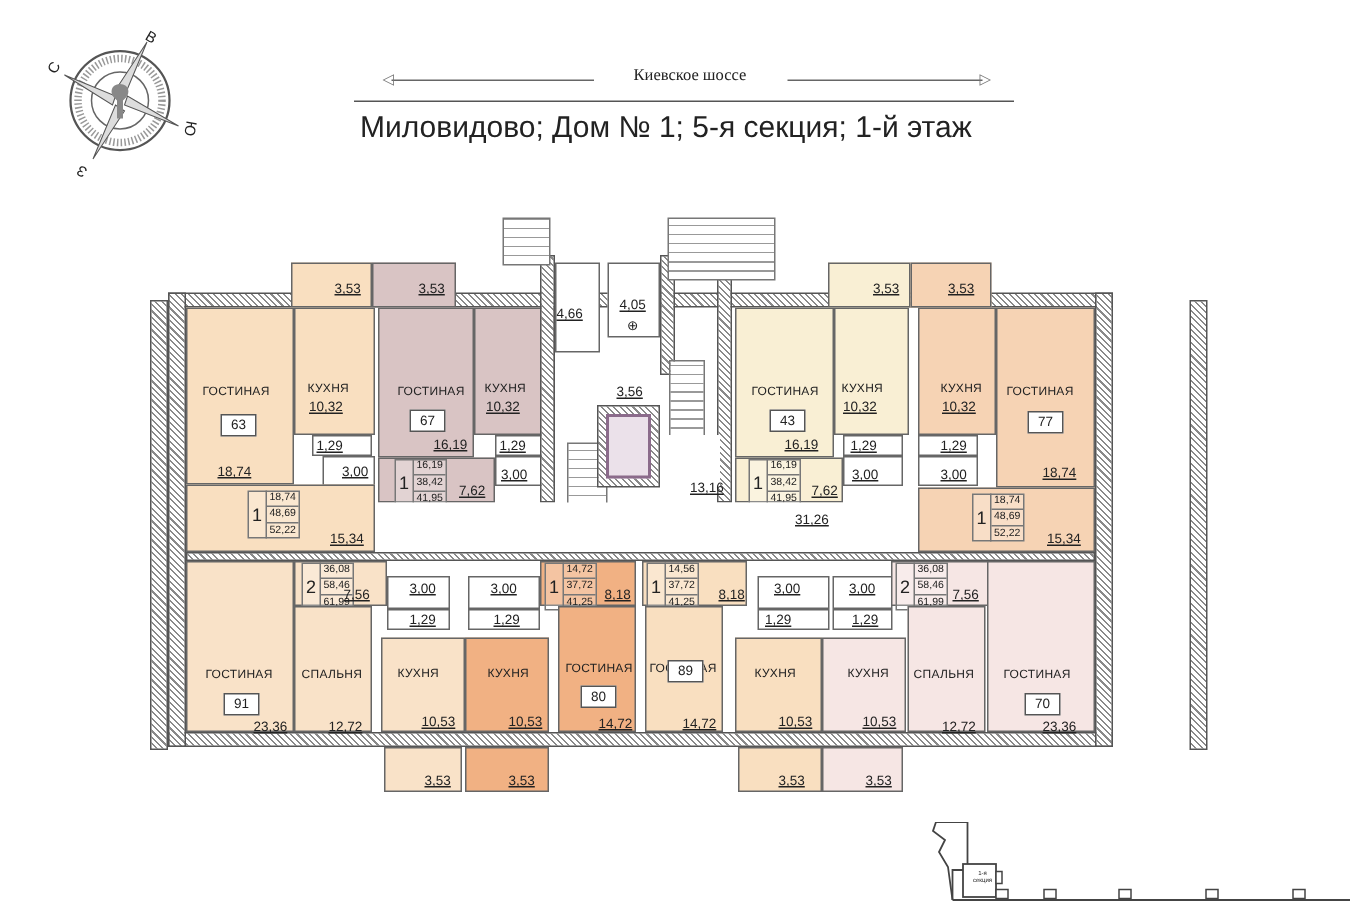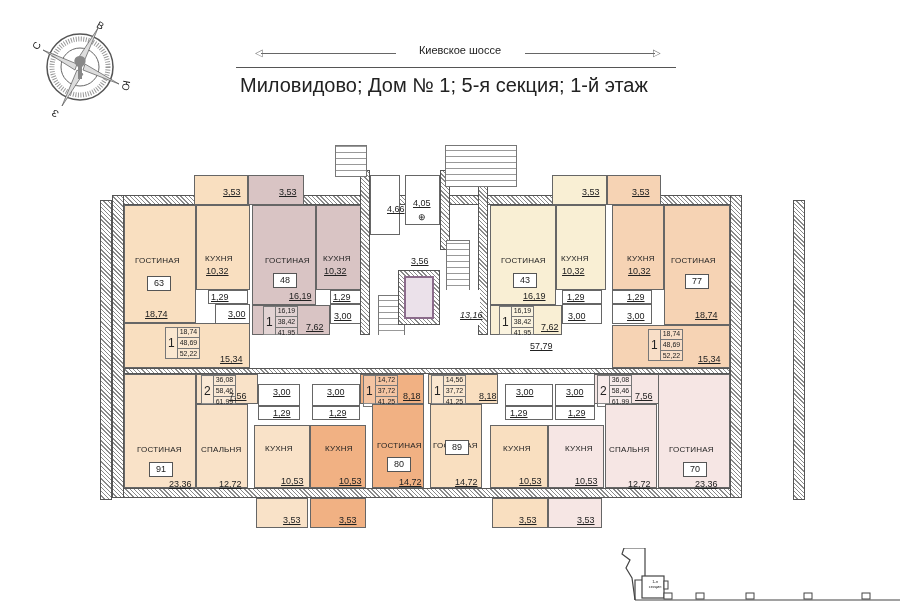--- a/index.html
+++ b/index.html
@@ -1,20 +1,20 @@
 <!DOCTYPE html>
 <html><head>
 <meta charset="utf-8">
 <style>
   html,body{margin:0;padding:0;background:#fff;}
   body{width:900px;height:601px;position:relative;overflow:hidden;font-family:"Liberation Sans",sans-serif;color:#222;}
   .abs{position:absolute;}
   .road{left:255px;top:44px;width:410px;height:20px;}
   .road-line{position:absolute;top:9px;height:0;border-top:1px solid #666;}
-  .road-label{position:absolute;left:0;right:0;top:0;text-align:center;font-size:11px;color:#222;}
+  .road-label{position:absolute;left:0;right:0;top:0;text-align:center;font-size:11px;color:#222;font-family:Liberation Serif, serif;}
   .road-base{position:absolute;left:236px;top:67px;width:440px;border-top:1px solid #555;}
   .title{left:240px;top:74px;width:440px;font-size:20px;color:#222;white-space:nowrap;}
   .compass{left:25px;top:12px;width:110px;height:110px;}
   
   .wall{position:absolute;background:repeating-linear-gradient(45deg,#fff 0 2px,#8a8a8a 2px 3px);border:1px solid #555;box-sizing:border-box;}
   .room{position:absolute;box-sizing:border-box;border:1px solid #666;}
   .lbl{position:absolute;font-size:8px;letter-spacing:.2px;color:#222;white-space:nowrap;}
   .area{position:absolute;font-size:9px;color:#222;text-decoration:underline;white-space:nowrap;}
   .num{position:absolute;font-size:9px;border:1px solid #555;background:#fff;width:22px;height:13px;line-height:13px;text-align:center;}
   .summary{position:absolute;display:flex;align-items:center;border:1px solid #777;background:rgba(255,255,255,.25);height:30px;}
@@ -98,21 +98,21 @@
         <span>18,74</span>
         <span>48,69</span>
         <span>52,22</span>
       </span>
     </div>
     <span class="area" style="left:95px;top:30px;">15,34</span>
   </div>
 
   <div class="room c-mauve" style="left:252px;top:205px;width:64px;height:100px;">
     <span class="lbl" style="left:12px;top:50px;">ГОСТИНАЯ</span>
-    <span class="num" style="left:20px;top:67px;">48</span>
+    <span class="num" style="left:20px;top:67px;">67</span>
     <span class="area" style="left:36px;top:85px;">16,19</span>
   </div>
   <div class="room c-mauve" style="left:248px;top:175px;width:56px;height:30px;">
     <span class="area" style="left:30px;top:11px;">3,53</span>
   </div>
   <div class="room c-mauve" style="left:316px;top:205px;width:54px;height:85px;">
     <span class="lbl" style="left:6px;top:48px;">КУХНЯ</span>
     <span class="area" style="left:7px;top:60px;">10,32</span>
   </div>
   <div class="room c-hall" style="left:330px;top:290px;width:40px;height:14px;">
@@ -132,35 +132,35 @@
     </div>
     <span class="area" style="left:53px;top:16px;">7,62</span>
   </div>
 
   <div class="wall" style="left:360px;top:170px;width:10px;height:165px;"></div>
   <div class="wall" style="left:440px;top:170px;width:10px;height:80px;"></div>
   <div class="wall" style="left:478px;top:180px;width:10px;height:155px;"></div>
   <div class="stairs" style="left:335px;top:145px;width:30px;height:30px;"></div>
   <div class="stairs" style="left:445px;top:145px;width:70px;height:40px;"></div>
   <div class="room c-hall" style="left:370px;top:175px;width:30px;height:60px;">
-    <span class="area" style="left:16px;top:28px;">4,66</span>
+    <span class="area" style="left:0px;top:28px;">4,66</span>
   </div>
   <div class="room c-hall" style="left:405px;top:175px;width:35px;height:50px;">
     <span class="area" style="left:7px;top:22px;">4,05</span>
     <span class="abs" style="left:12px;top:36px;font-size:9px;">⊕</span>
   </div>
   <div class="stairs" style="left:378px;top:295px;width:25px;height:40px;"></div>
   <div class="room c-hall" style="left:405px;top:250px;width:35px;height:20px;border:none;">
     <span class="area" style="left:6px;top:6px;">3,56</span>
   </div>
   <div class="wall" style="left:398px;top:270px;width:42px;height:55px;"></div>
   <div class="room" style="left:404px;top:276px;width:30px;height:43px;background:#ebe1ea;border:2px solid #8b6b8b;"></div>
   <div class="stairs" style="left:446px;top:240px;width:22px;height:50px;"></div>
   <div class="room c-hall" style="left:446px;top:290px;width:34px;height:35px;border:none;">
-    <span class="area" style="left:14px;top:20px;font-style:italic;">13,16</span>
+    <span class="area" style="left:14px;top:30px;">13,16</span>
   </div>
 
   <div class="room c-cream" style="left:490px;top:205px;width:66px;height:100px;">
     <span class="lbl" style="left:10px;top:50px;">ГОСТИНАЯ</span>
     <span class="num" style="left:22px;top:67px;">43</span>
     <span class="area" style="left:32px;top:85px;">16,19</span>
   </div>
   <div class="room c-cream" style="left:552px;top:175px;width:55px;height:30px;">
     <span class="area" style="left:29px;top:11px;">3,53</span>
   </div>
@@ -210,21 +210,21 @@
       <span class="vals">
         <span>18,74</span>
         <span>48,69</span>
         <span>52,22</span>
       </span>
     </div>
     <span class="area" style="left:85px;top:28px;">15,34</span>
   </div>
 
   <div class="room c-hall" style="left:250px;top:335px;width:362px;height:33px;border:none;">
-    <span class="area" style="left:280px;top:6px;">57,79</span>
+    <span class="area" style="left:280px;top:6px;">31,26</span>
   </div>
   <div class="wall" style="left:124px;top:368px;width:606px;height:6px;"></div>
 
   <div class="room c-lightpeach" style="left:124px;top:374px;width:72px;height:114px;">
     <span class="lbl" style="left:12px;top:70px;">ГОСТИНАЯ</span>
     <span class="num" style="left:24px;top:87px;text-align:center;">91</span>
     <span class="area" style="left:44px;top:104px;">23,36</span>
   </div>
   <div class="room c-lightpeach" style="left:196px;top:374px;width:62px;height:30px;">
     <div class="summary" style="left:4px;top:0px;">

